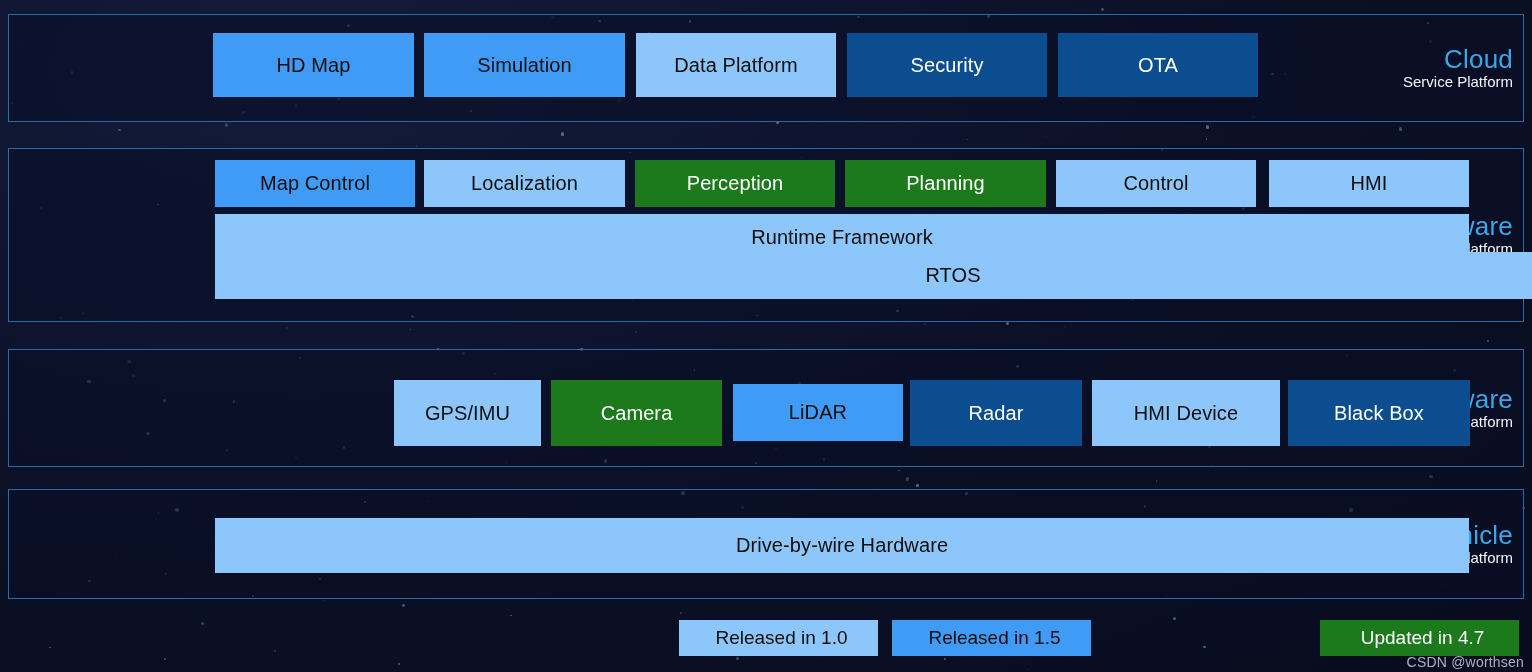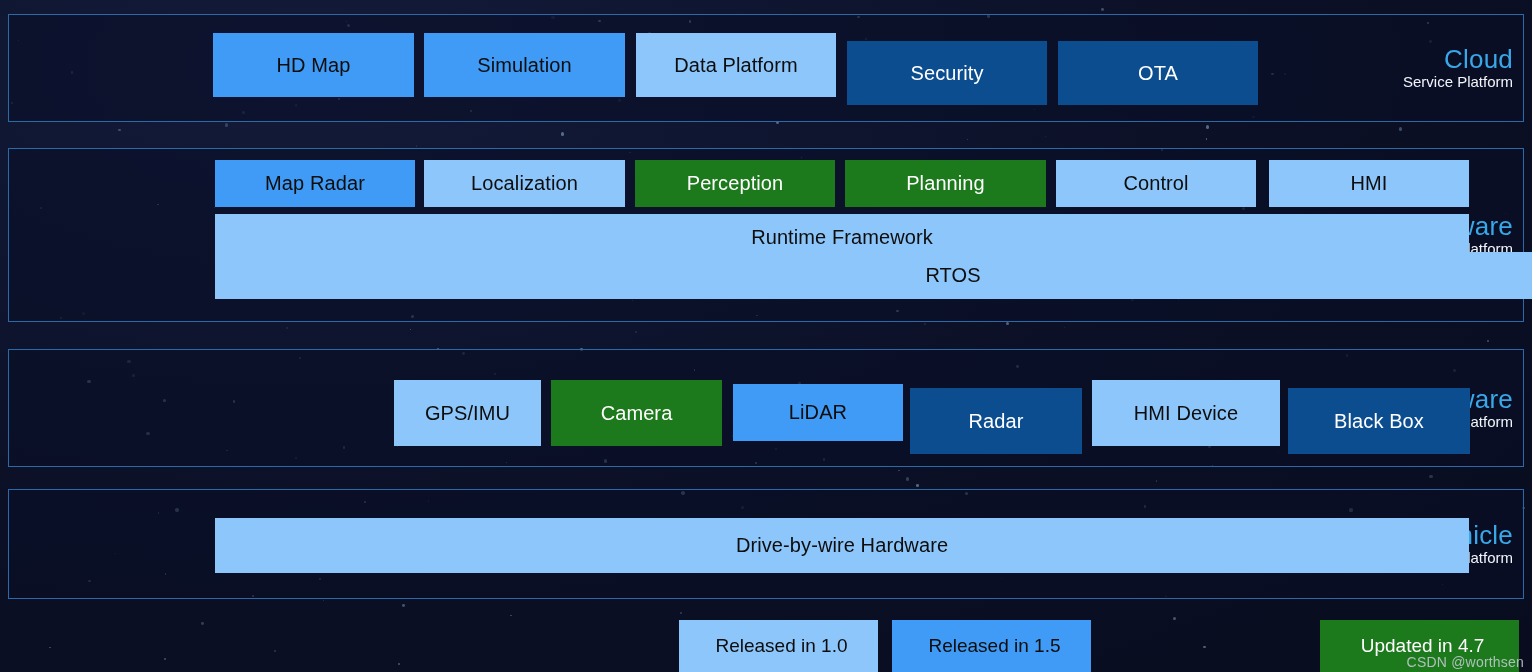--- a/index.html
+++ b/index.html
@@ -73,32 +73,32 @@
     align-items: center;
     justify-content: center;
     text-align: center;
     font-size: 20px;
     line-height: 1.12;
     letter-spacing: 0.1px;
     white-space: pre-line;
   }
   .c-v10 { background: #8cc6fb; color: #0d0d0d; }
   .c-v15 { background: #3f9bf5; color: #0d0d0d; }
-  .c-v20 { background: #0c4d90; color: #ffffff; margin-top: 8px; }
+  .c-v20 { background: #0c4d90; color: #ffffff; }
   .c-v25 { background: #1c7a1c; color: #ffffff; }
 
   
   #legend { position: absolute; }
   .legend-item {
     position: absolute;
     display: flex;
     align-items: center;
     justify-content: center;
     font-size: 19px;
-    height: 52px;
+    height: 36px;
     padding-left: 6px;
   }
 
   #watermark {
     position: absolute;
     right: 8px;
     bottom: 2px;
     font-size: 14px;
     color: #c8cdd6;
     opacity: 0.85;
@@ -333,21 +333,21 @@
   <div class="block c-v10" style="left:636px; top:33px; width:200px; height:64px;">Data Platform</div>
   <div class="block c-v20" style="left:847px; top:33px; width:200px; height:64px;">Security</div>
   <div class="block c-v20" style="left:1058px; top:33px; width:200px; height:64px;">OTA</div>
 
   <div class="panel" style="left:8px; top:148px; width:1516px; height:174px;">
     <div class="panel-label" style="width:200px;">
       <span class="title">Software</span>
       <span class="sub">Open Platform</span>
     </div>
   </div>
-  <div class="block c-v15" style="left:215px; top:160px; width:200px; height:47px;">Map Radar</div>
+  <div class="block c-v15" style="left:215px; top:160px; width:200px; height:47px;">Map Control</div>
   <div class="block c-v25" style="left:635px; top:160px; width:200px; height:47px;">Perception</div>
   <div class="block c-v10" style="left:424px; top:160px; width:201px; height:47px;">Localization</div>
   <div class="block c-v25" style="left:845px; top:160px; width:201px; height:47px;">Planning</div>
   <div class="block c-v10" style="left:1056px; top:160px; width:200px; height:47px;">Control</div>
   <div class="block c-v10" style="left:1269px; top:160px; width:200px; height:47px;">HMI</div>
   <div class="block c-v10" style="left:215px; top:214px; width:1254px; height:47px;">Runtime Framework</div>
   <div class="block c-v10" style="left:215px; top:252px; width:1460px; height:47px;padding-left:16px;">RTOS</div>
 
   <div class="panel" style="left:8px; top:349px; width:1516px; height:118px;">
     <div class="panel-label" style="width:200px;">

